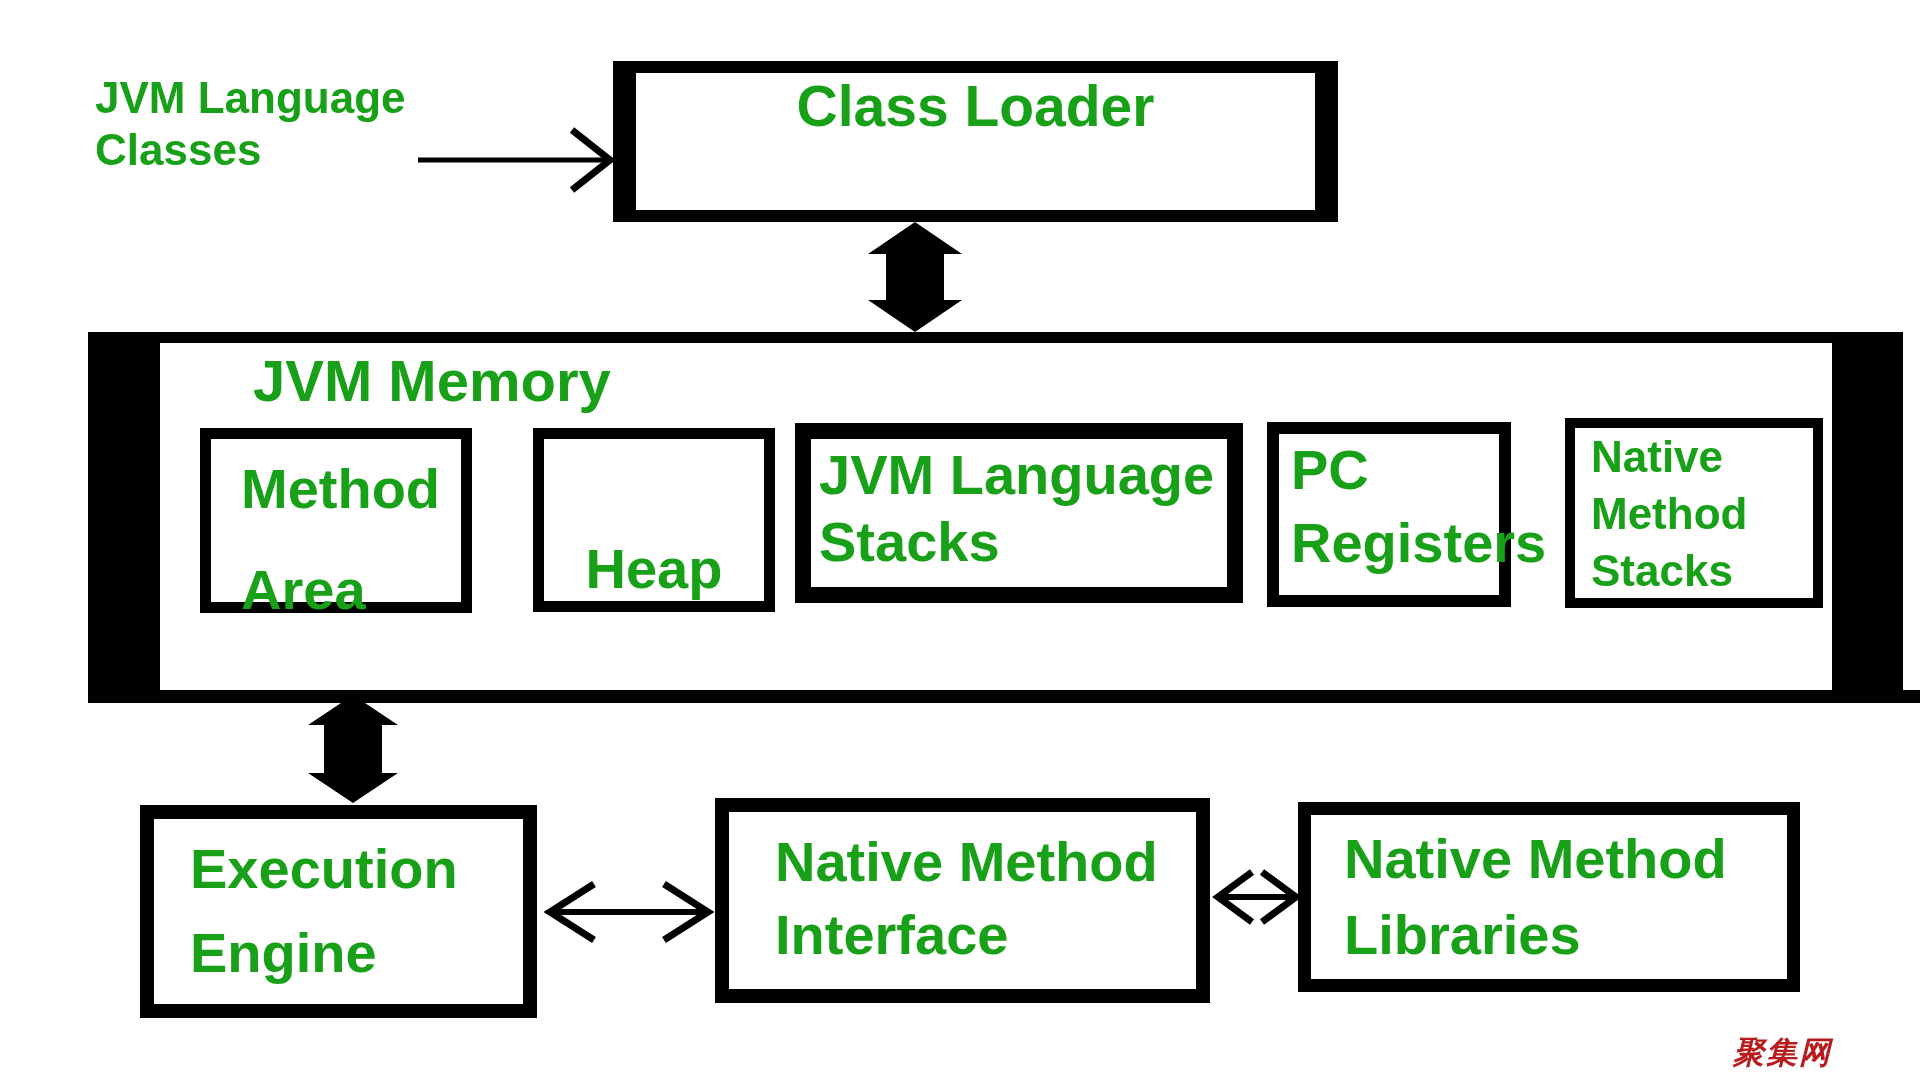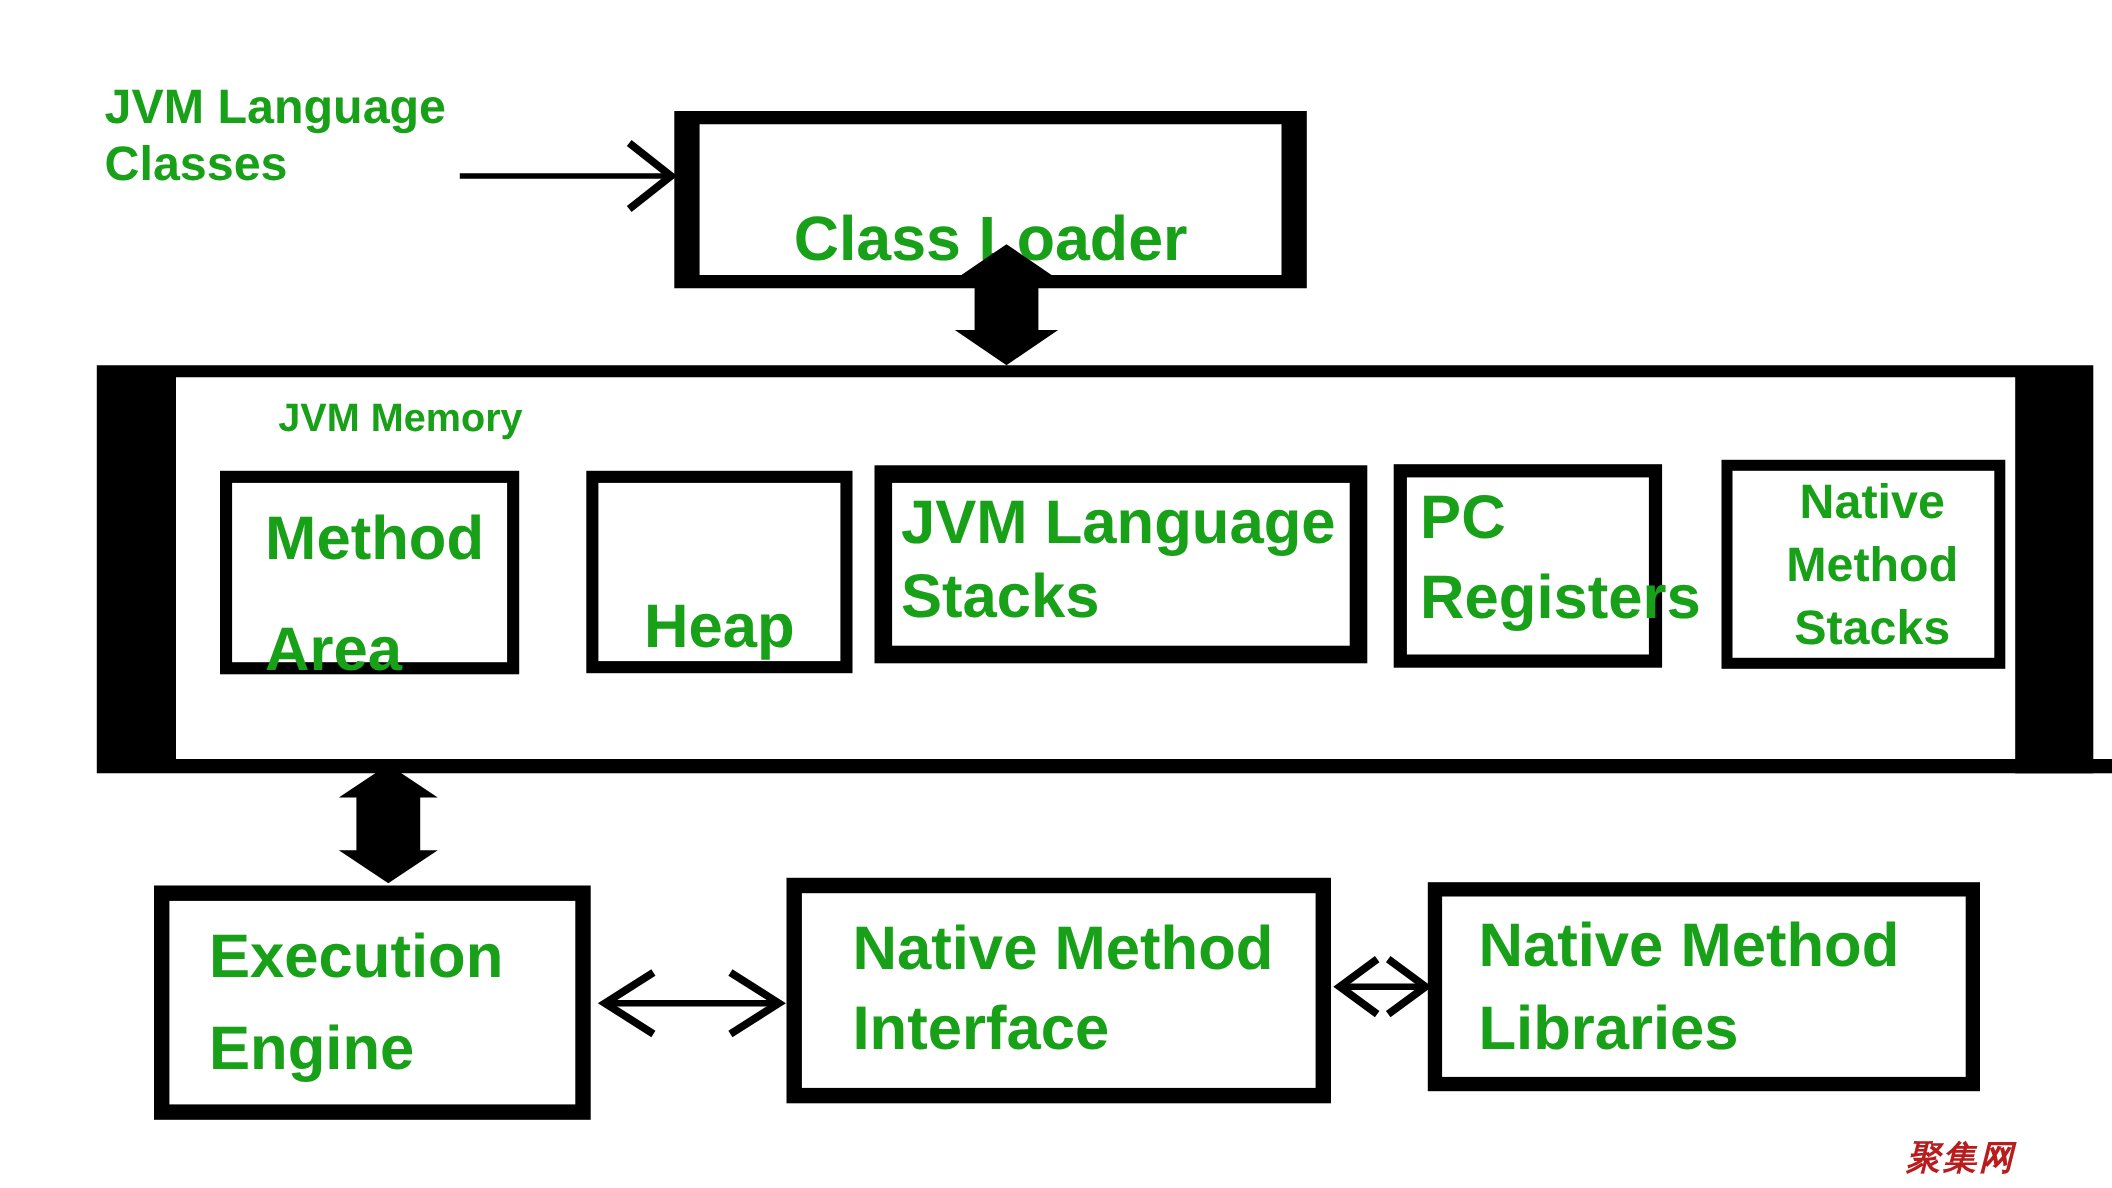--- a/index.html
+++ b/index.html
@@ -9,47 +9,46 @@
   }
   .green{color:#18A018;}
   .multiline{white-space:pre-line;}
   .box{box-sizing:border-box;position:absolute;border-style:solid;border-color:#000;background:#fff;}
 
   
   #input-label{position:absolute;left:95px;top:72px;width:400px;font-size:44px;line-height:1.18;}
 
   
   #class-loader{
-    left:613px;top:61px;width:575px;height:161px;
+    left:613px;top:61px;width:725px;height:161px;
     border-width:12px 23px 12px 23px;
-    display:flex;align-items:flex-end;justify-content:center;
+    display:flex;align-items:flex-start;justify-content:center;
     font-size:57px;
-    margin-top:40px;
   }
 
   
   #jvm-memory{
     left:88px;top:332px;width:1815px;height:371px;
     border-width:11px 71px 13px 72px;
   }
   
   #jvm-memory-bottom-ext{position:absolute;left:1832px;top:690px;width:88px;height:13px;background:#000;}
 
-  #jvm-memory-title{position:absolute;left:93px;top:17px;font-size:36px;line-height:1.1;}
+  #jvm-memory-title{position:absolute;left:93px;top:6px;font-size:58px;line-height:1.1;}
 
   #method-area{left:40px;top:85px;width:272px;height:185px;border-width:11px;
     font-size:56px;line-height:1.8;padding:0 0 0 30px;}
   #heap{left:373px;top:85px;width:242px;height:184px;border-width:11px;
     font-size:56px;display:flex;align-items:flex-end;justify-content:center;}
   #jvm-language-stacks{left:635px;top:80px;width:448px;height:180px;border-width:16px;
     font-size:56px;line-height:1.2;padding:2px 0 0 8px;}
   #pc-registers{left:1107px;top:79px;width:244px;height:185px;border-width:12px;
     font-size:56px;line-height:1.3;padding:0 0 0 12px;}
   #native-method-stacks{left:1405px;top:75px;width:258px;height:190px;border-width:10px;
-    font-size:44px;line-height:1.3;padding:0 0 0 16px;text-align:center;}
+    font-size:44px;line-height:1.3;padding:0 0 0 16px;}
 
   #execution-engine{left:140px;top:805px;width:397px;height:213px;border-width:14px;
     font-size:56px;line-height:1.5;padding:8px 0 16px 36px;}
   #native-method-interface{left:715px;top:798px;width:495px;height:205px;border-width:14px;
     font-size:56px;line-height:1.3;padding:14px 0 0 46px;}
   #native-method-libraries{left:1298px;top:802px;width:502px;height:190px;border-width:13px;
     font-size:56px;line-height:1.35;padding:6px 0 0 33px;}
 
   #connectors{position:absolute;left:0;top:0;width:1920px;height:1080px;pointer-events:none;}
 

